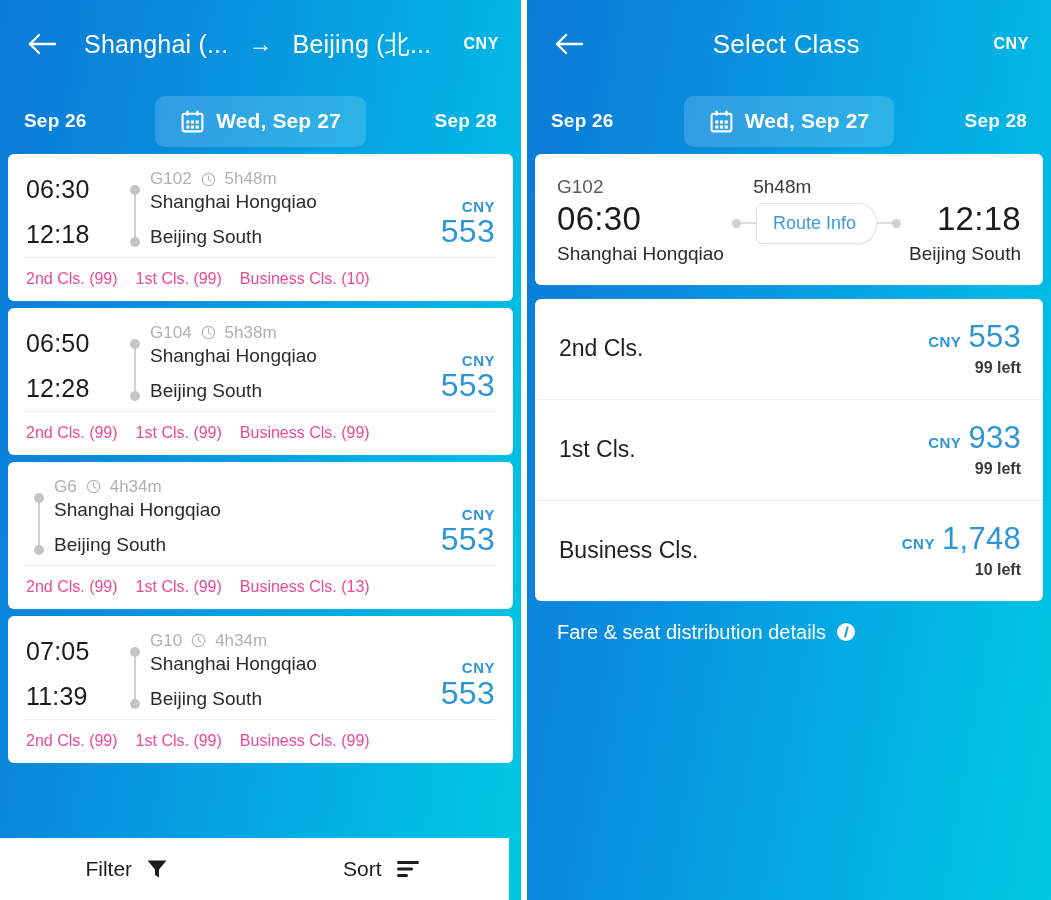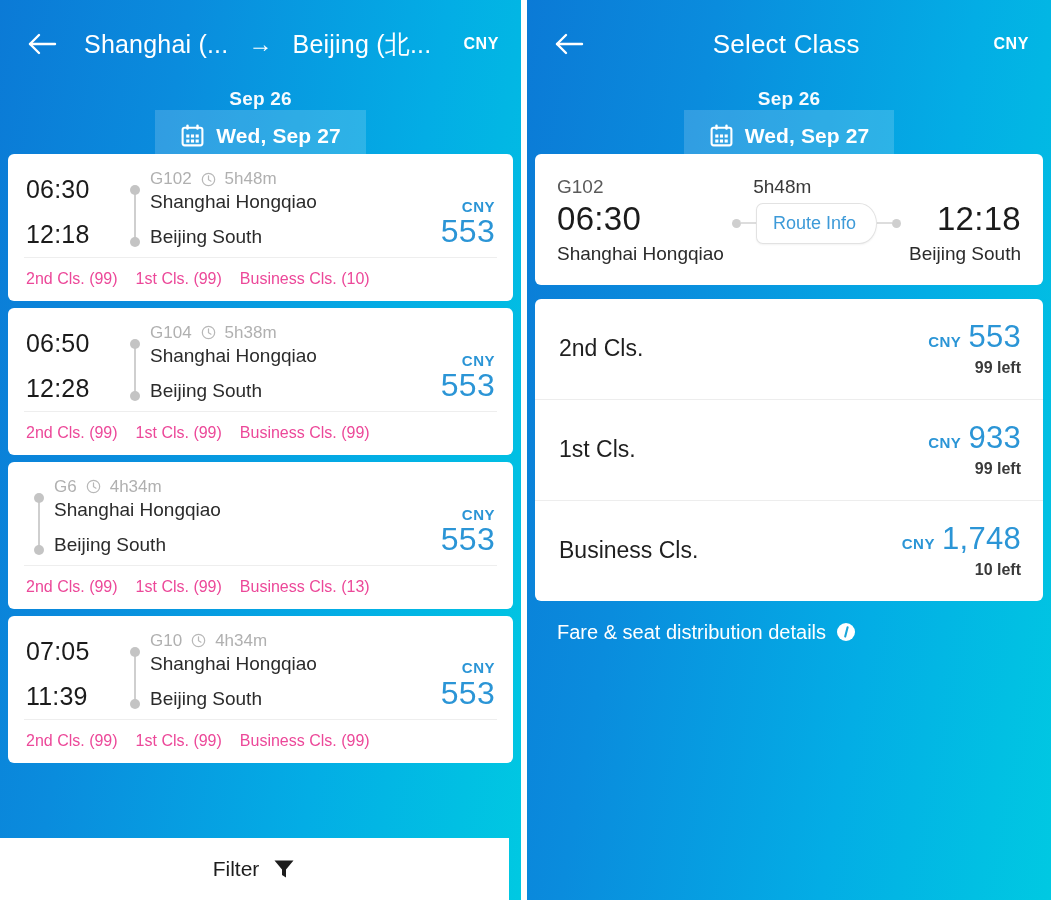--- a/index.html
+++ b/index.html
@@ -68,36 +68,35 @@
     cursor: pointer;
   }
 
   
   .datestrip {
     height: 66px;
     display: flex;
     align-items: center;
     justify-content: space-between;
     padding: 0 24px;
-    flex-direction: column;
   }
   .date-side {
     color: #ffffff;
     font-size: 19px;
     font-weight: bold;
     letter-spacing: .2px;
     cursor: pointer;
     opacity: .97;
   }
   .date-current {
     display: flex;
     align-items: center;
     gap: 11px;
     background: rgba(255,255,255,0.16);
-    border-radius: 0;
+    border-radius: 10px;
     padding: 13px 25px;
     cursor: pointer;
   }
   .date-current .label {
     color: #ffffff;
     font-size: 21px;
     font-weight: bold;
     letter-spacing: .1px;
   }
   .cal-icon { width: 25px; height: 25px; display:block; }
@@ -594,20 +593,30 @@
 
     <div class="bottombar">
       <div class="bb-btn">
         <span class="lbl">Filter</span>
         <span>
           <svg width="24" height="24" viewBox="0 0 24 24" aria-hidden="true">
             <path d="M2.5 3.5 H21.5 L14 12.5 V20.5 L10 18 V12.5 Z" fill="#1d1d1d"></path>
           </svg>
         </span>
       </div>
+      <div class="bb-btn">
+        <span class="lbl">Sort</span>
+        <span>
+          <svg width="26" height="22" viewBox="0 0 26 22" aria-hidden="true">
+            <rect x="2" y="3" width="22" height="3" rx="1.5" fill="#1d1d1d"></rect>
+            <rect x="2" y="9.5" width="16" height="3" rx="1.5" fill="#1d1d1d"></rect>
+            <rect x="2" y="16" width="11" height="3" rx="1.5" fill="#1d1d1d"></rect>
+          </svg>
+        </span>
+      </div>
     </div>
 
   </div>
 
   <div class="gutter"></div>
 
   <div class="panel right">
 
     <div class="appbar">
       <div class="back-btn">

